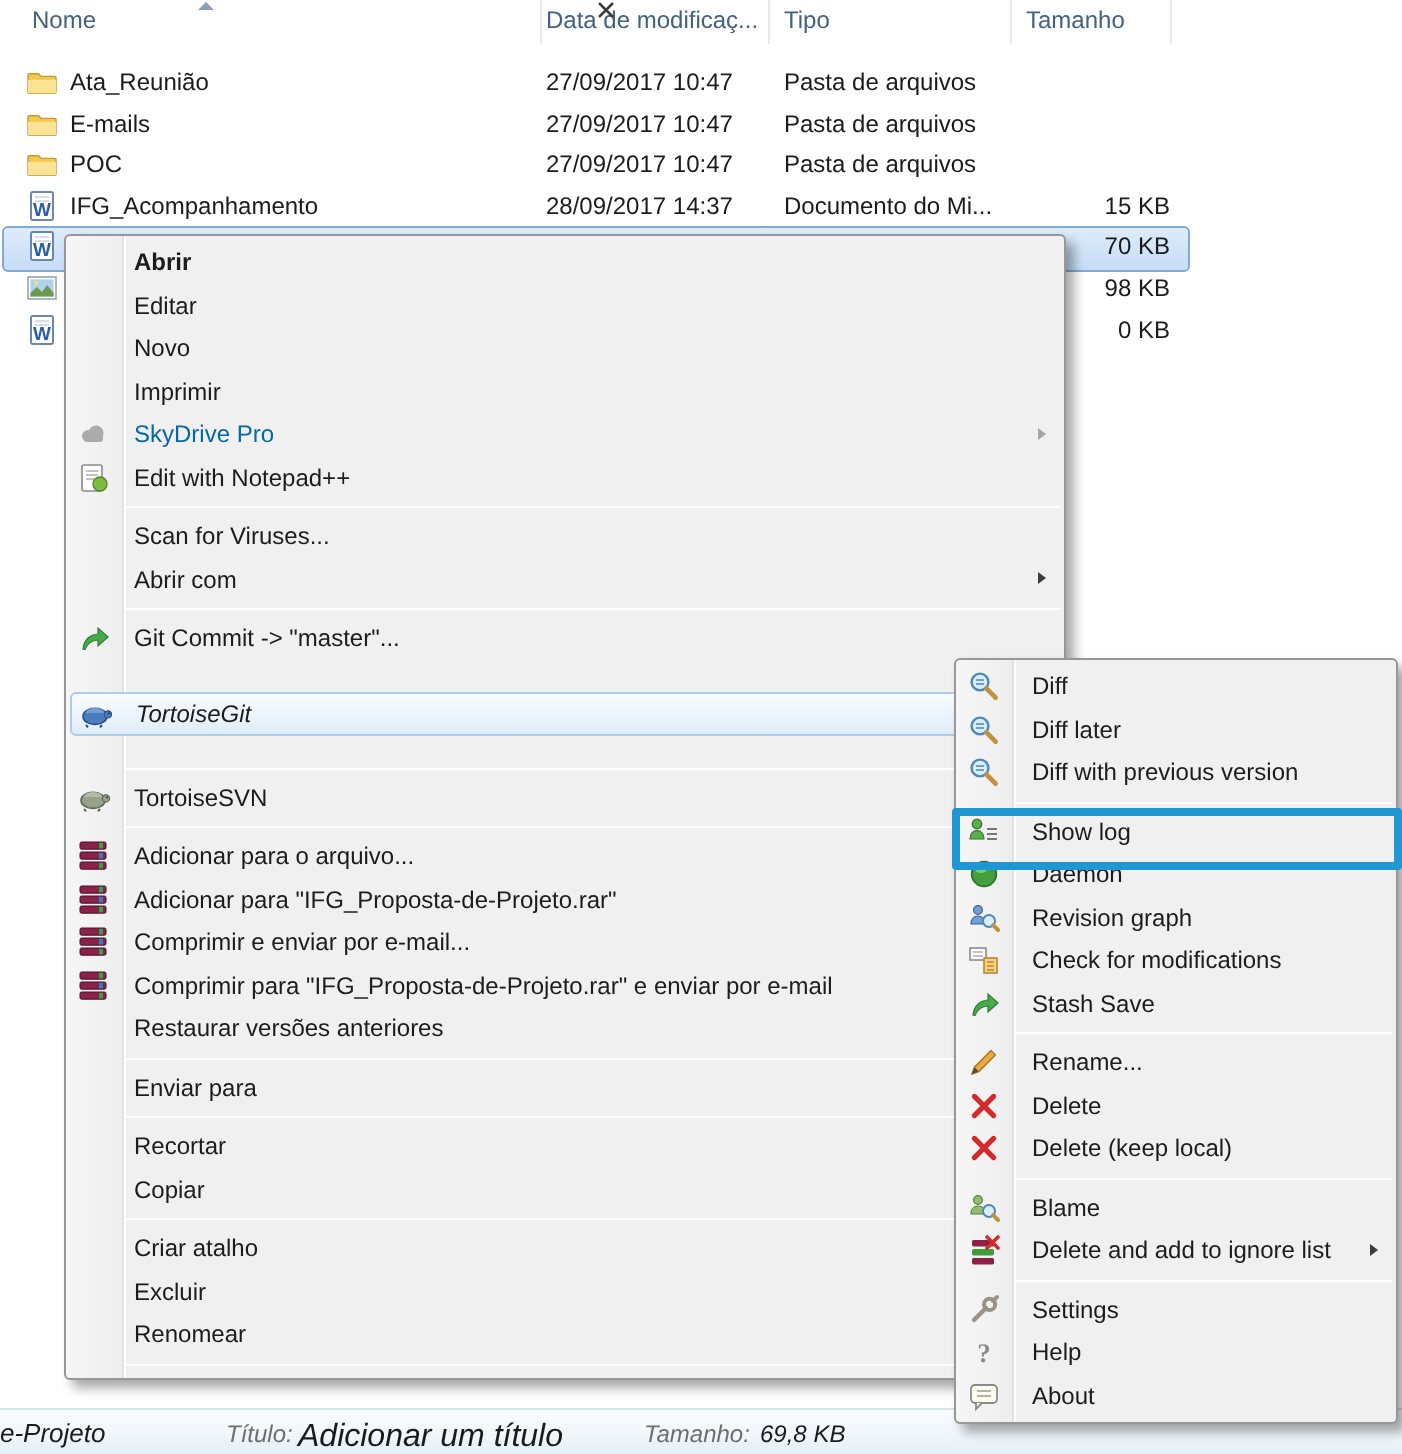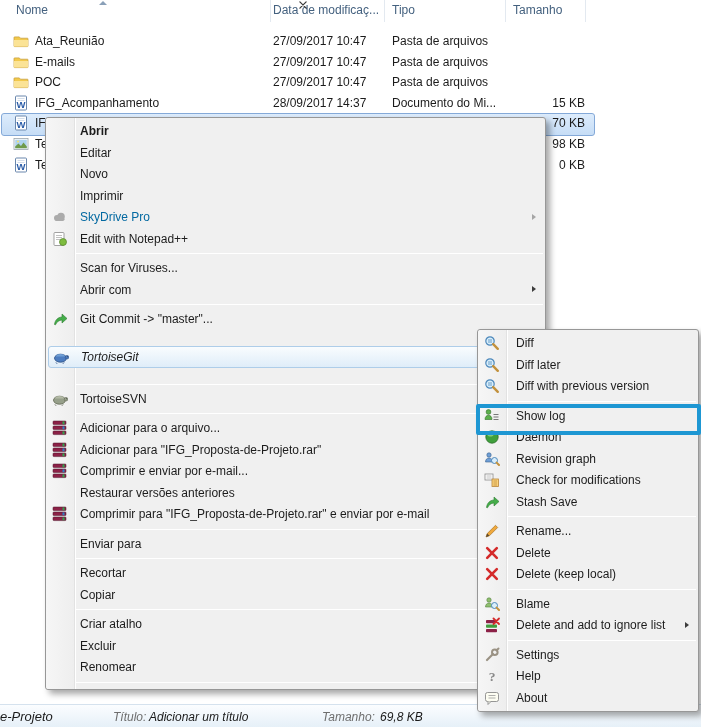--- a/index.html
+++ b/index.html
@@ -30,21 +30,21 @@
   .row.selected::before { content:""; position:absolute; left:1px; top:0; width:592px; height:21px;
     border:1px solid #84a9d8; border-radius:3px;
     background:linear-gradient(#ddecfc,#c6ddf6); }
 
   
   .menu { position:absolute; background:#f0f0f0; border:1px solid #979797; border-radius:3px;
     box-shadow:4px 4px 6px rgba(0,0,0,0.35); padding:2.5px 0; }
   .menu::before { content:""; position:absolute; left:0; top:0; bottom:0; width:28px;
     background:linear-gradient(90deg,#f6f6f6,#eeeeee); border-right:1px solid #e2e2e2;
     box-shadow:1px 0 0 #ffffff; border-radius:3px 0 0 3px; }
-  .ctx { left:45px; top:117px; width:501px; z-index:10; }
+  .ctx { left:32px; top:117px; width:501px; z-index:10; }
   .sub { left:477px; top:329px; width:222px; z-index:20; }
   .mi { position:relative; height:21.5px; display:flex; align-items:center;
     padding-left:34px; padding-right:18px; font-size:12px; color:#1c1c1c; white-space:nowrap; }
   .sub .mi { padding-left:38px; }
   .mi .ic { position:absolute; left:6px; top:50%; width:16px; height:16px; margin-top:-8px; }
   .mi .arrow { position:absolute; right:9px; top:50%; margin-top:-3.5px; width:0; height:0;
     border-top:3.5px solid transparent; border-bottom:3.5px solid transparent;
     border-left:4.5px solid #3c3c3c; }
   .mi.bold { font-weight:bold; }
   .mi.disabled { color:#0369a1; }
@@ -59,21 +59,21 @@
   
   .showlog-box { position:absolute; left:476px; top:404px; width:225px; height:31px;
     border:4px solid #1e97d3; border-radius:2px; z-index:30; pointer-events:none; }
 
   
   .status { position:absolute; left:0; bottom:0; width:701px; height:23px;
     background:linear-gradient(#fbfdff,#e6f0f8); border-top:1px solid #d5e2ee; z-index:5; }
   .status span { position:absolute; white-space:nowrap;font-style:italic; }
   .st-fname { left:0; top:4px; font-size:13px; color:#1a1a1a; }
   .st-tlabel { left:113px; top:5px; font-size:12px; color:#6e6e6e; }
-  .st-tvalue { left:149px; top:5px; font-size:12px; color:#1a1a1a; }
+  .st-tvalue { left:149px; top:5px; font-size:16px; color:#1a1a1a; }
   .st-slabel { left:322px; top:5px; font-size:12px; color:#6e6e6e; }
   .st-svalue { left:380px; top:5px; font-size:12px; color:#1a1a1a; }
 </style>
 </head>
 <body>
 
 <div class="fheader">
   <span class="hcell" style="left:16px">Nome</span>
   <span class="hcell" style="left:273px">Data de modificaç...</span>
   <span class="hcell" style="left:392px">Tipo</span>
@@ -294,37 +294,37 @@
             <rect x="1" y="11" width="13" height="3.6" rx="0.8" fill="#8c2147"></rect>
           </g>
           <rect x="10.5" y="1.4" width="2" height="2.8" fill="#2fa24c"></rect>
           <rect x="10.5" y="6.4" width="2" height="2.8" fill="#2e7fc2"></rect>
           <rect x="10.5" y="11.4" width="2" height="2.8" fill="#2fa24c"></rect>
         </svg>
       </span>
     <span>Comprimir e enviar por e-mail...</span>
   </div>
   <div class="mi">
-      <span>Restaurar versões anteriores</span>
-    </div>
-  <div class="mi">
     <span class="ic">
         <svg viewBox="0 0 16 16">
           <g stroke="#4a1026" stroke-width="0.5">
             <rect x="1" y="1" width="13" height="3.6" rx="0.8" fill="#8c2147"></rect>
             <rect x="1" y="6" width="13" height="3.6" rx="0.8" fill="#8c2147"></rect>
             <rect x="1" y="11" width="13" height="3.6" rx="0.8" fill="#8c2147"></rect>
           </g>
           <rect x="10.5" y="1.4" width="2" height="2.8" fill="#2fa24c"></rect>
           <rect x="10.5" y="6.4" width="2" height="2.8" fill="#2e7fc2"></rect>
           <rect x="10.5" y="11.4" width="2" height="2.8" fill="#2fa24c"></rect>
         </svg>
       </span>
     <span>Comprimir para "IFG_Proposta-de-Projeto.rar" e enviar por e-mail</span>
   </div>
+  <div class="mi">
+      <span>Restaurar versões anteriores</span>
+    </div>
   <div class="sep"></div>
   <div class="mi">
     <span>Enviar para</span>
     <span class="arrow"></span>
   </div>
   <div class="sep"></div>
   <div class="mi">
       <span>Recortar</span>
     </div>
   <div class="mi">

